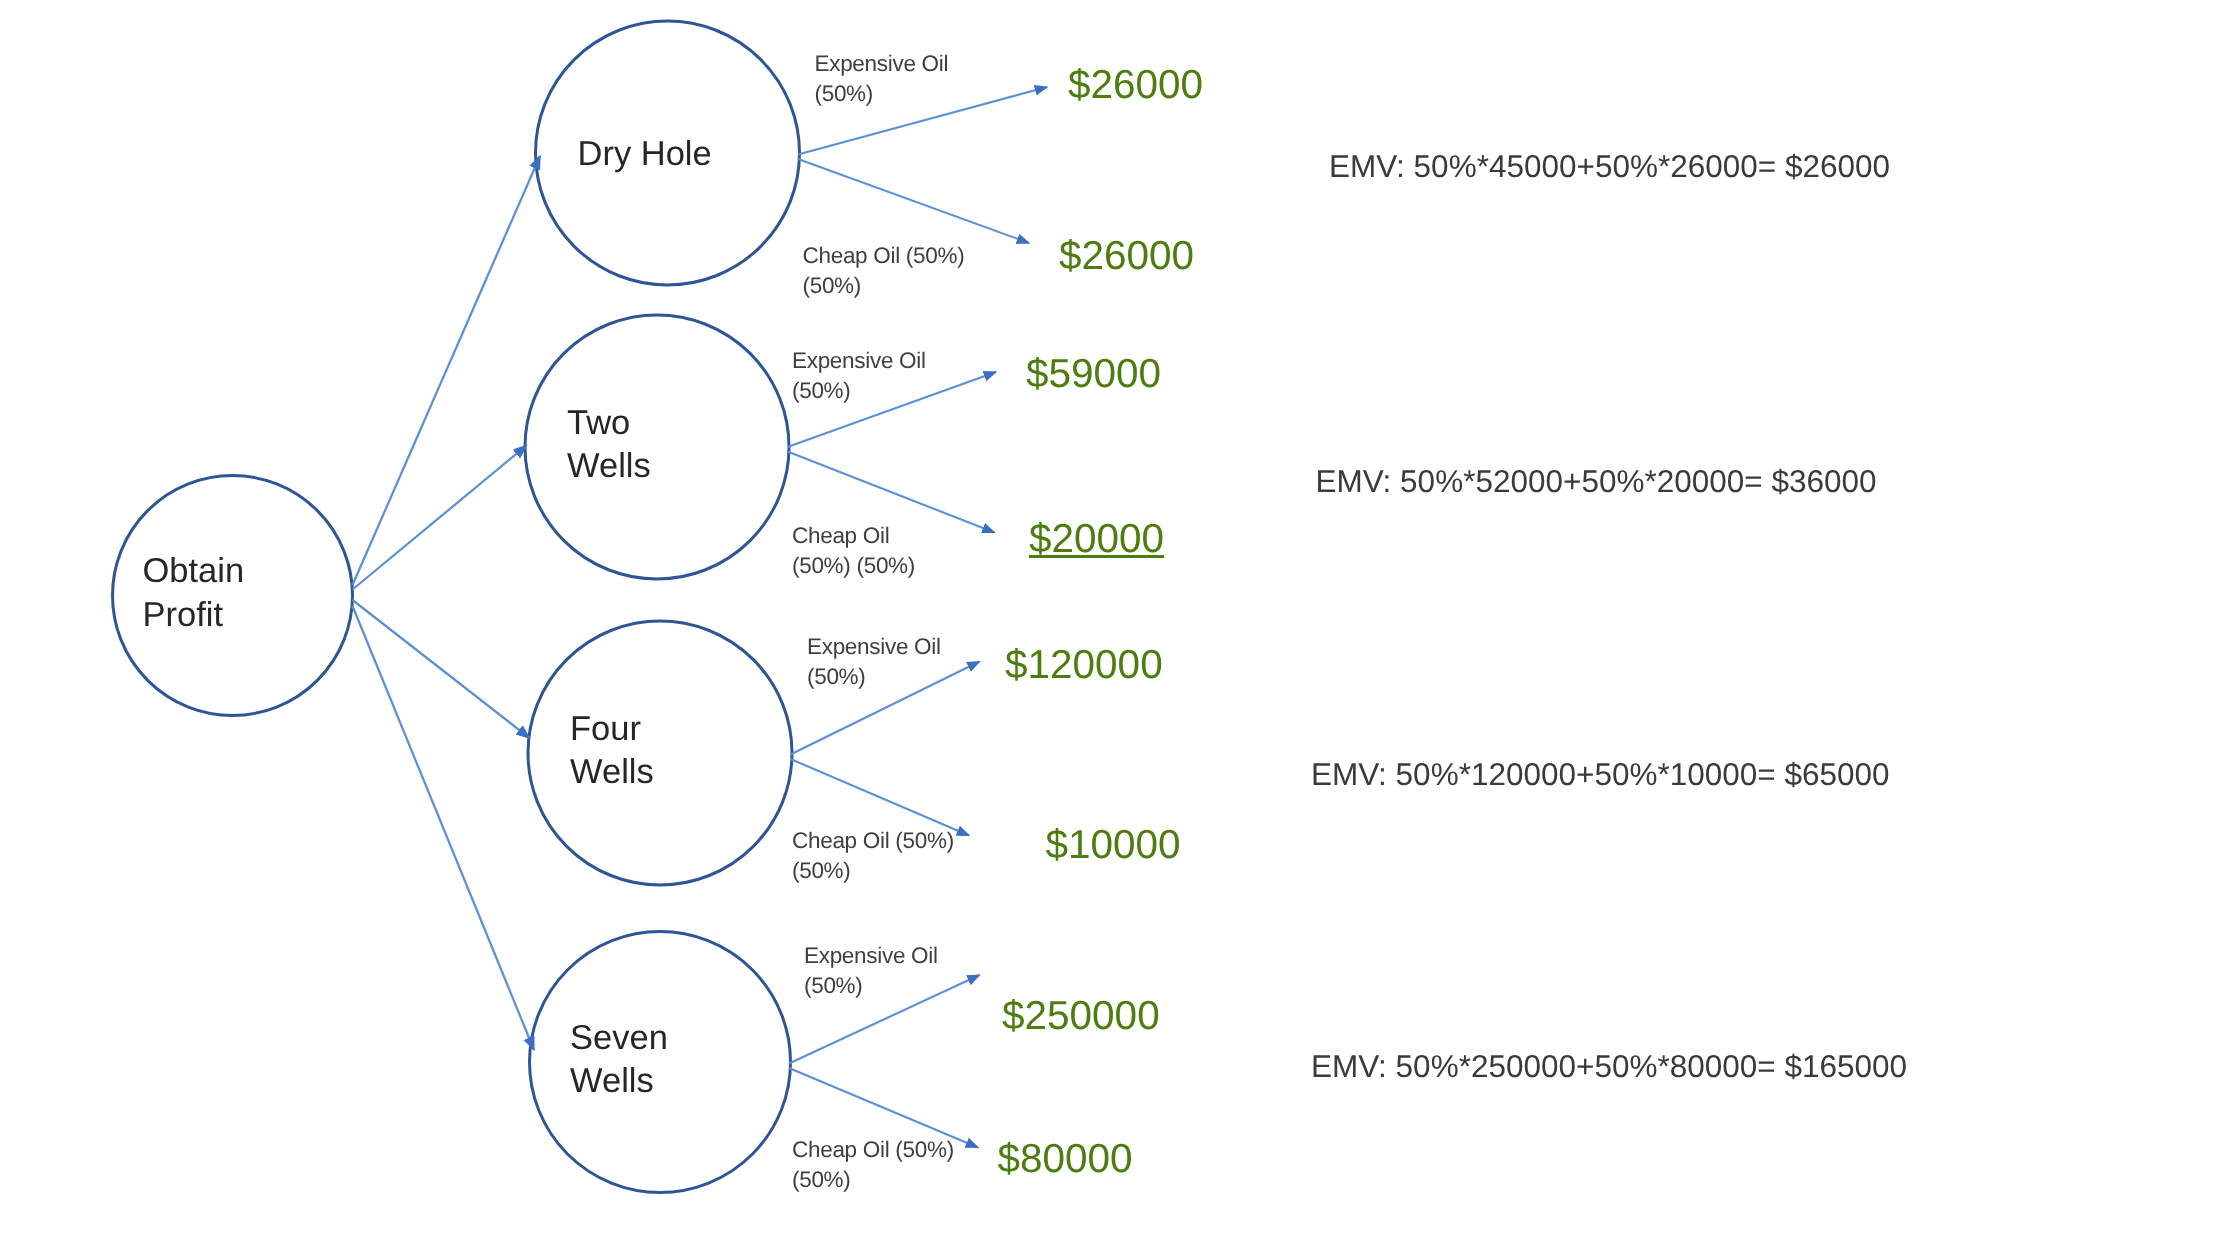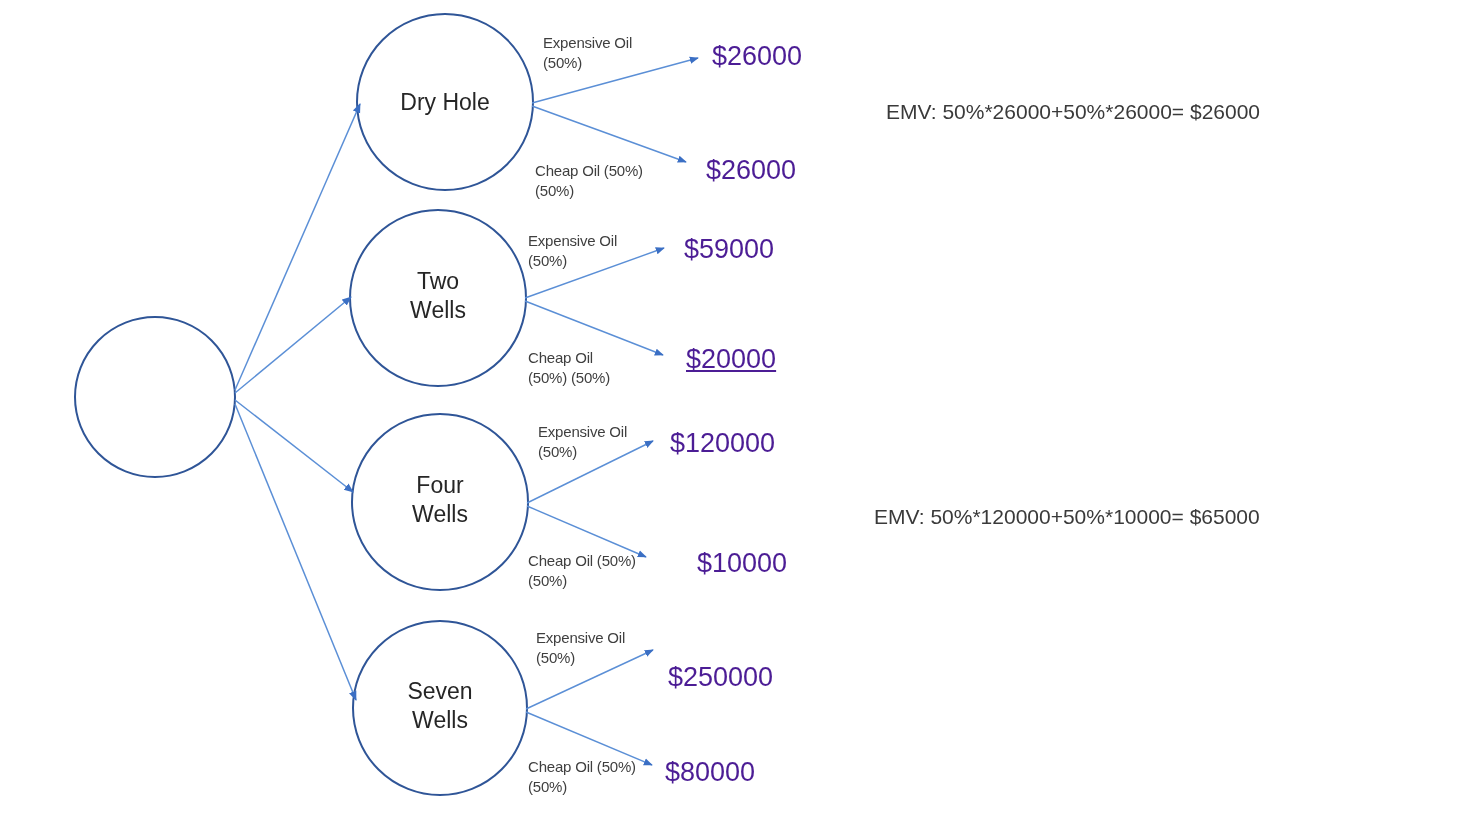--- a/index.html
+++ b/index.html
@@ -21,42 +21,41 @@
   }
   #tree-svg {
     position: absolute;
     left: 0;
     top: 0;
     width: 1484px;
     height: 840px;
   }
   .node-label {
     position: absolute;
-    text-align: center;
     font-family: "Liberation Sans", sans-serif;
     font-size: 23px;
     color: #262626;
     line-height: 1.26;
     white-space: pre-line;
     pointer-events: none;
   }
   .edge-label {
     position: absolute;
     font-family: "Liberation Sans", sans-serif;
     font-size: 15px;
     color: #3f3f3f;
     line-height: 1.33;
     white-space: pre-line;
     letter-spacing: -0.2px;
   }
   .payoff {
     position: absolute;
     font-family: "Liberation Sans", sans-serif;
     font-size: 27px;
-    color: #4c1d95;
+    color: #4d7c0f;
     white-space: nowrap;
   }
   .emv {
     position: absolute;
     font-family: "Liberation Sans", sans-serif;
     font-size: 21px;
     color: #3a3a3a;
     white-space: nowrap;
   }
 </style>
@@ -90,20 +89,22 @@
     <line x1="525" y1="298" x2="664" y2="248" stroke="#5B8FD6" stroke-width="1.4" marker-end="url(#arrow)"></line>
     <line x1="525" y1="301" x2="663" y2="355" stroke="#5B8FD6" stroke-width="1.4" marker-end="url(#arrow)"></line>
 
     <line x1="527" y1="503" x2="653" y2="441" stroke="#5B8FD6" stroke-width="1.4" marker-end="url(#arrow)"></line>
     <line x1="527" y1="506" x2="646" y2="557" stroke="#5B8FD6" stroke-width="1.4" marker-end="url(#arrow)"></line>
 
     <line x1="526" y1="709" x2="653" y2="650" stroke="#5B8FD6" stroke-width="1.4" marker-end="url(#arrow)"></line>
     <line x1="526" y1="712" x2="652" y2="765" stroke="#5B8FD6" stroke-width="1.4" marker-end="url(#arrow)"></line>
   </svg>
 
+  <div class="node-label" style="left:95px; top:366px; width:120px;">Obtain
+Profit</div>
 
   <div class="node-label" style="left:385px; top:88px; width:120px;">Dry Hole</div>
 
   <div class="node-label" style="left:378px; top:267px; width:120px;">Two
 Wells</div>
 
   <div class="node-label" style="left:380px; top:471px; width:120px;">Four
 Wells</div>
 
   <div class="node-label" style="left:380px; top:677px; width:120px;">Seven
@@ -134,16 +135,18 @@
   <div class="payoff" style="left:657px; top:548px;margin-left:40px;">$10000</div>
 
   <div class="edge-label" style="left:536px; top:628px;">Expensive Oil
 (50%)</div>
   <div class="payoff" style="left:668px; top:635px;margin-top:27px;">$250000</div>
 
   <div class="edge-label" style="left:528px; top:757px;">Cheap Oil (50%)
 (50%)</div>
   <div class="payoff" style="left:665px; top:757px;text-align:center;">$80000</div>
 
-  <div class="emv" style="left:886px; top:100px;">EMV: 50%*26000+50%*26000=  $26000</div>
+  <div class="emv" style="left:886px; top:100px;">EMV: 50%*45000+50%*26000=  $26000</div>
+  <div class="emv" style="left:877px; top:310px;">EMV: 50%*52000+50%*20000=  $36000</div>
   <div class="emv" style="left:874px; top:505px;">EMV: 50%*120000+50%*10000=  $65000</div>
+  <div class="emv" style="left:874px; top:700px;">EMV: 50%*250000+50%*80000=  $165000</div>
 
 </div>
 
 </body></html>

